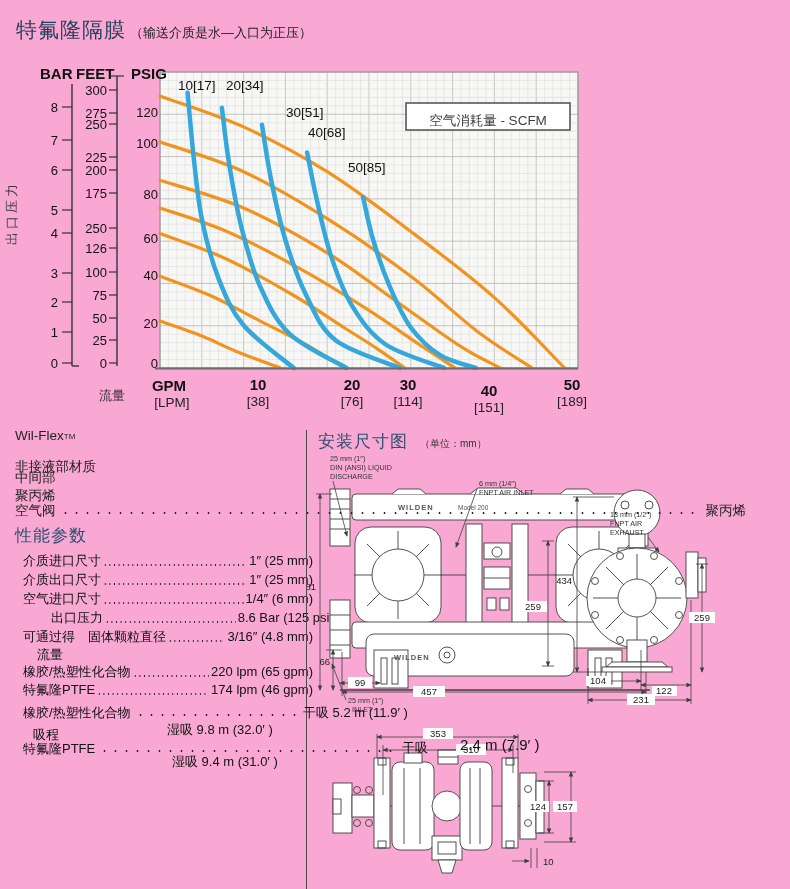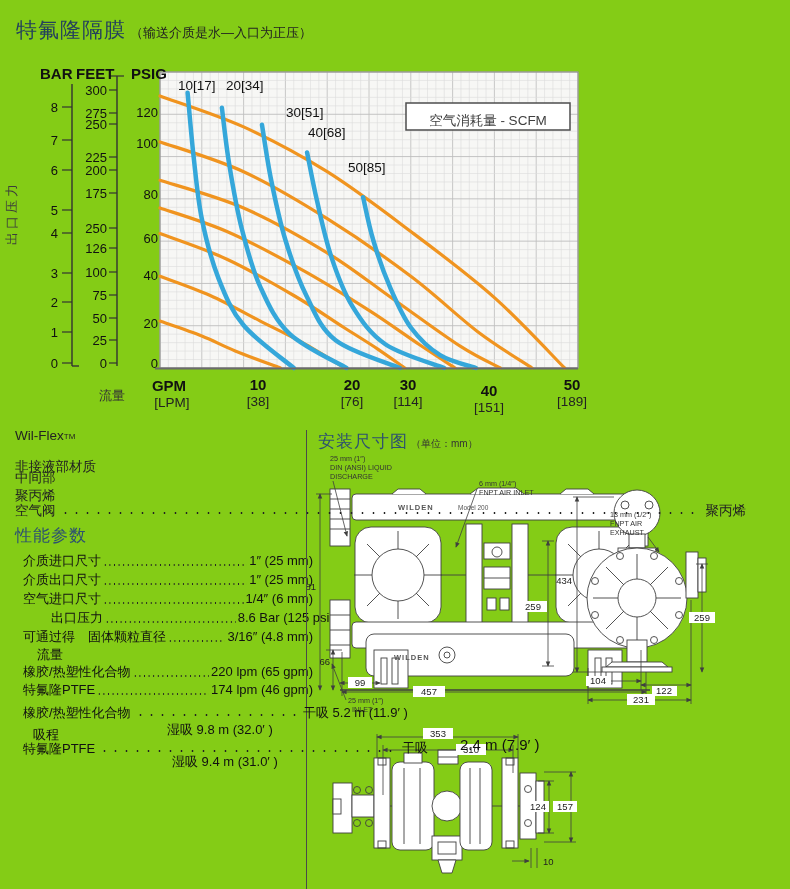--- a/index.html
+++ b/index.html
@@ -1,30 +1,30 @@
 <!DOCTYPE html>
 <html><head>
 <meta charset="utf-8">
 <style>
   html,body{margin:0;padding:0;background:#fff;}
-  .page{position:relative;width:790px;height:889px;background:#84cc16;overflow:hidden;
+  .page{position:relative;width:790px;height:889px;background:#f9a8d4;overflow:hidden;
         font-family:"Liberation Sans","DejaVu Sans",sans-serif;color:#1a1a1a;}
   .title-row{position:absolute;left:16px;top:16px;white-space:nowrap;}
   .title-main{font-size:21px;color:#24415c;letter-spacing:1px;}
   .title-note{font-size:13px;color:#222;margin-left:4px;}
   .chart-svg{position:absolute;left:0;top:60px;width:600px;height:360px;}
   .draw-svg{position:absolute;left:307px;top:430px;width:483px;height:459px;z-index:2;}
   .divider{position:absolute;left:306px;top:430px;width:1px;height:459px;background:#4a4a4a;z-index:1;}
   .brand-line{position:absolute;left:15px;top:428px;font-size:13.5px;color:#222;}
   .brand-line .tm{font-size:8px;vertical-align:1px;}
   .mat-heading{position:absolute;left:15px;top:458px;font-size:13.5px;color:#222;}
   .mat-row{position:absolute;left:15px;display:flex;align-items:baseline;font-size:13.5px;color:#222;z-index:3;}
   .perf-heading{position:absolute;left:15px;top:524px;font-size:17px;color:#2d5170;letter-spacing:1px;}
   .draw-heading{position:absolute;left:318px;top:430px;font-size:17px;color:#2d5170;letter-spacing:1px;z-index:4;white-space:nowrap;}
-  .draw-heading .unit{font-size:10px;color:#333;letter-spacing:0;margin-left:3px;}
+  .draw-heading .unit{font-size:10px;color:#333;letter-spacing:0;margin-left:12px;}
   .perf-row{position:absolute;left:15px;width:290px;display:flex;align-items:baseline;font-size:13px;color:#111;white-space:nowrap;margin-left:8px;}
   .pr-value{white-space:nowrap;}
   .dots-dense{flex:1;margin:0 2px;align-self:stretch;
     background-image:radial-gradient(circle,#222 0.9px,transparent 1.05px);
     background-size:4.6px 4px;background-repeat:repeat-x;background-position:left calc(100% - 3px);}
   .dots-sparse{flex:1;margin:0 4px;align-self:stretch;
     background-image:radial-gradient(circle,#222 1px,transparent 1.15px);
     background-size:11px 4px;background-repeat:repeat-x;background-position:left calc(100% - 5px);}
   .suction-abs{position:absolute;font-size:13px;color:#111;white-space:nowrap;z-index:3;}
   .big-val{font-size:15px;}

